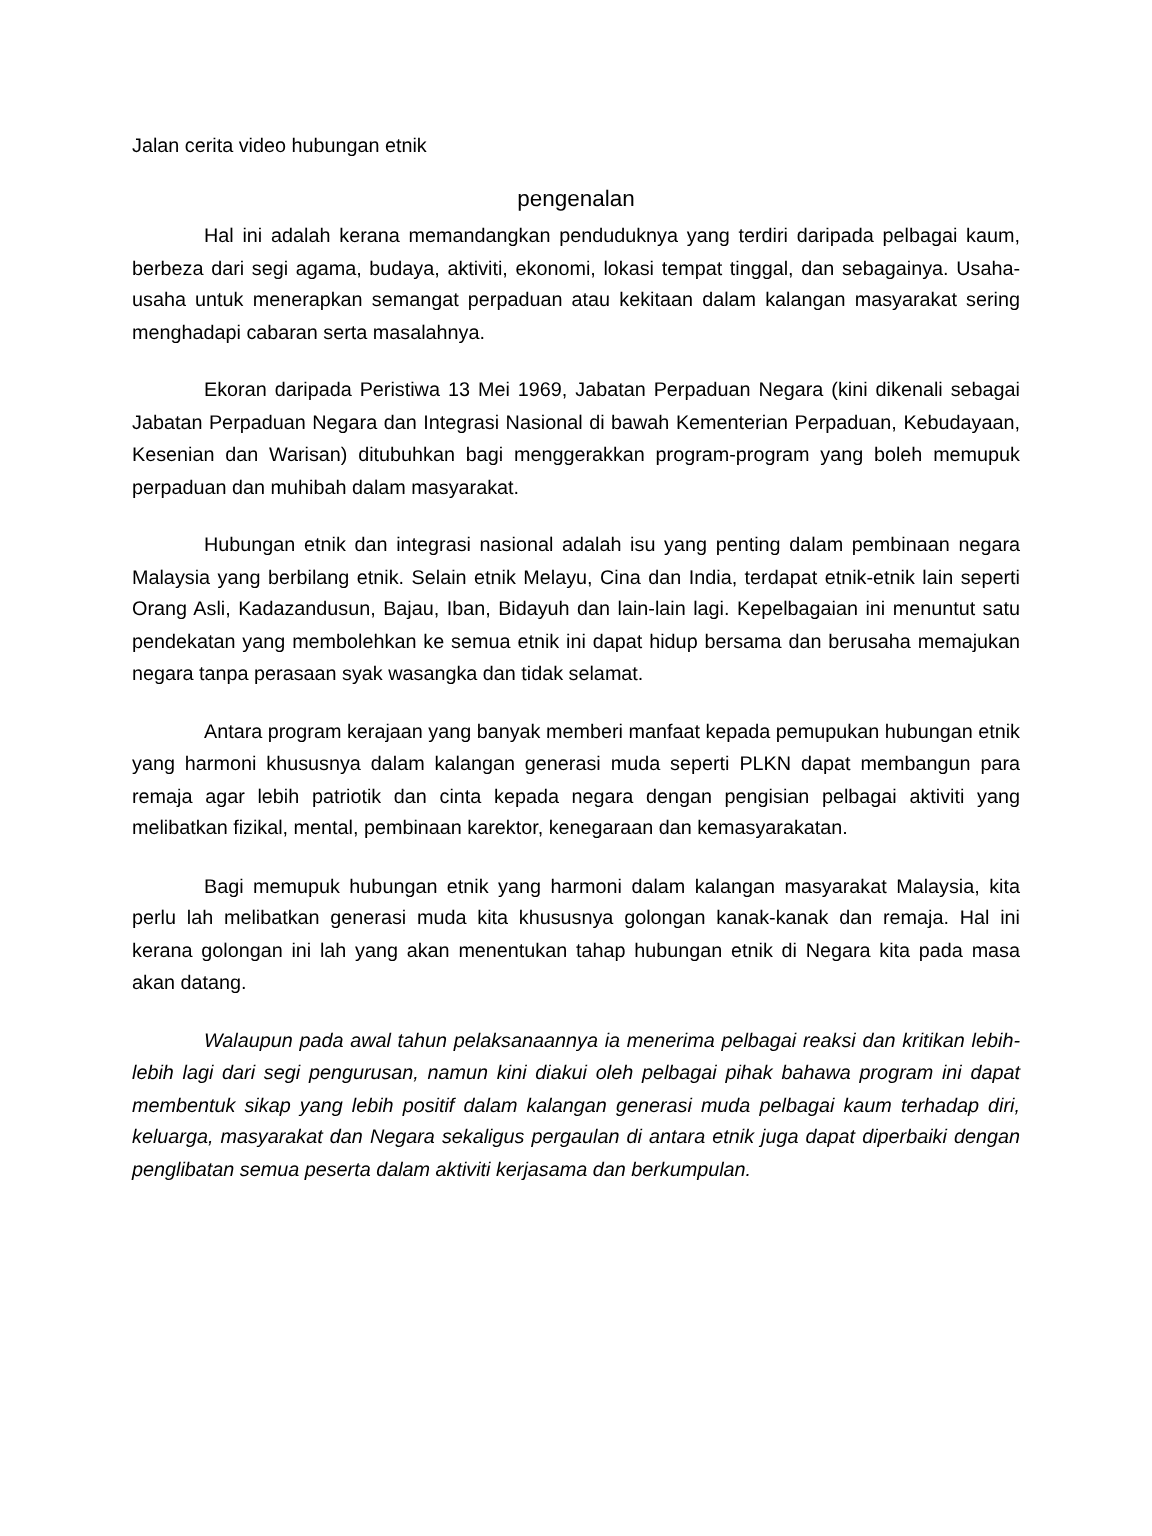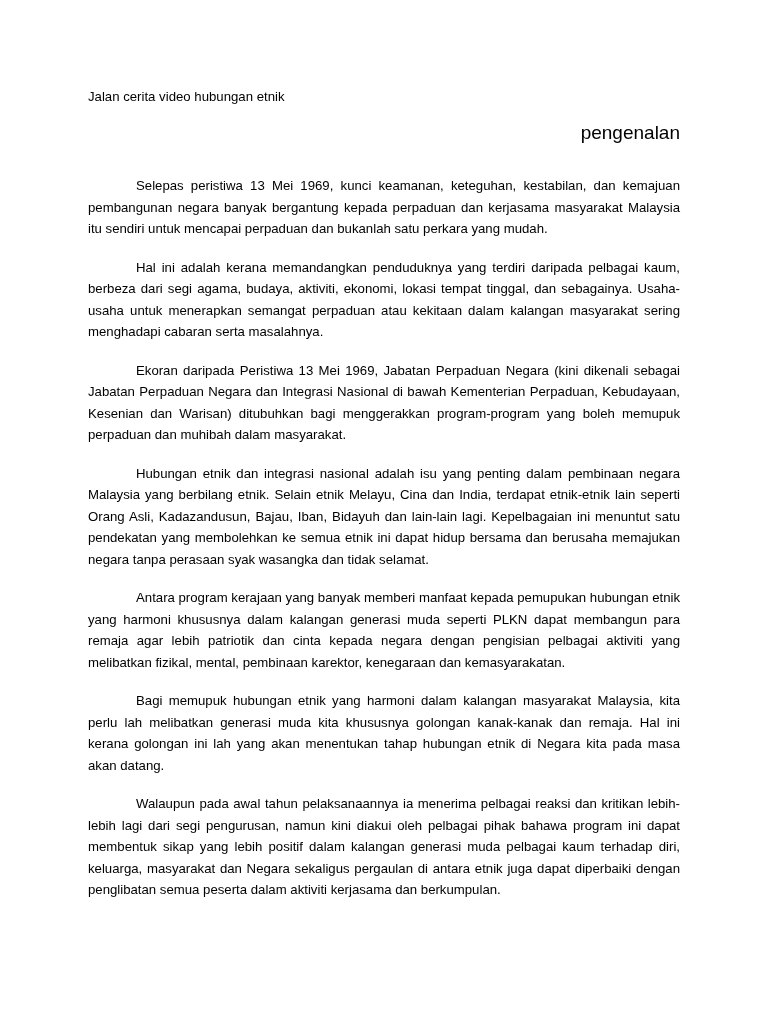--- a/index.html
+++ b/index.html
@@ -26,49 +26,49 @@
     top: 88px;
     width: 592px;
   }
   .title-line {
     font-size: 13.2px;
     line-height: 18px;
     margin-bottom: 18px;
     text-align: left;
   }
   .subtitle-line {
-    font-size: 19px;
+    font-size: 15px;
     line-height: 18px;
-    margin-bottom: 33px;
-    text-align: right;
+    margin-bottom: 4px;
+    text-align: center;
   }
   p.para {
     font-size: 13.2px;
     line-height: 21.5px;
     text-align: justify;
     text-justify: inter-word;
     margin: 0 0 17px 0;
     text-indent: 48px;
     hyphens: none;
   }
   p.para:last-child {
     margin-bottom: 1px;
+    font-style: italic;
   }
 </style>
 </head>
 <body>
 
 <div class="page">
   <div class="doc-body">
 
     <div class="title-line">Jalan cerita video hubungan etnik</div>
 
     <div class="subtitle-line">pengenalan</div>
 
-    <p class="para">Selepas peristiwa 13 Mei 1969, kunci keamanan, keteguhan, kestabilan, dan kemajuan pembangunan negara banyak bergantung kepada perpaduan dan kerjasama masyarakat Malaysia itu sendiri untuk mencapai perpaduan dan bukanlah satu perkara yang mudah.</p>
     <p class="para">Hal ini adalah kerana memandangkan penduduknya yang terdiri daripada pelbagai kaum, berbeza dari segi agama, budaya, aktiviti, ekonomi, lokasi tempat tinggal, dan sebagainya. Usaha-usaha untuk menerapkan semangat perpaduan atau kekitaan dalam kalangan masyarakat sering menghadapi cabaran serta masalahnya.</p>
     <p class="para">Ekoran daripada Peristiwa 13 Mei 1969, Jabatan Perpaduan Negara (kini dikenali sebagai Jabatan Perpaduan Negara dan Integrasi Nasional di bawah Kementerian Perpaduan, Kebudayaan, Kesenian dan Warisan) ditubuhkan bagi menggerakkan program-program yang boleh memupuk perpaduan dan muhibah dalam masyarakat.</p>
     <p class="para">Hubungan etnik dan integrasi nasional adalah isu yang penting dalam pembinaan negara Malaysia yang berbilang etnik. Selain etnik Melayu, Cina dan India, terdapat etnik-etnik lain seperti Orang Asli, Kadazandusun, Bajau, Iban, Bidayuh dan lain-lain lagi. Kepelbagaian ini menuntut satu pendekatan yang membolehkan ke semua etnik ini dapat hidup bersama dan berusaha memajukan negara tanpa perasaan syak wasangka dan tidak selamat.</p>
     <p class="para">Antara program kerajaan yang banyak memberi manfaat kepada pemupukan hubungan etnik yang harmoni khususnya dalam kalangan generasi muda seperti PLKN dapat membangun para remaja agar lebih patriotik dan cinta kepada negara dengan pengisian pelbagai aktiviti yang melibatkan fizikal, mental, pembinaan karektor, kenegaraan dan kemasyarakatan.</p>
     <p class="para">Bagi memupuk hubungan etnik yang harmoni dalam kalangan masyarakat Malaysia, kita perlu lah melibatkan generasi muda kita khususnya golongan kanak-kanak dan remaja. Hal ini kerana golongan ini lah yang akan menentukan tahap hubungan etnik di Negara kita pada masa akan datang.</p>
     <p class="para">Walaupun pada awal tahun pelaksanaannya ia menerima pelbagai reaksi dan kritikan lebih-lebih lagi dari segi pengurusan, namun kini diakui oleh pelbagai pihak bahawa program ini dapat membentuk sikap yang lebih positif dalam kalangan generasi muda pelbagai kaum terhadap diri, keluarga, masyarakat dan Negara sekaligus pergaulan di antara etnik juga dapat diperbaiki dengan penglibatan semua peserta dalam aktiviti kerjasama dan berkumpulan.</p>
 
   </div>
 </div>
 

